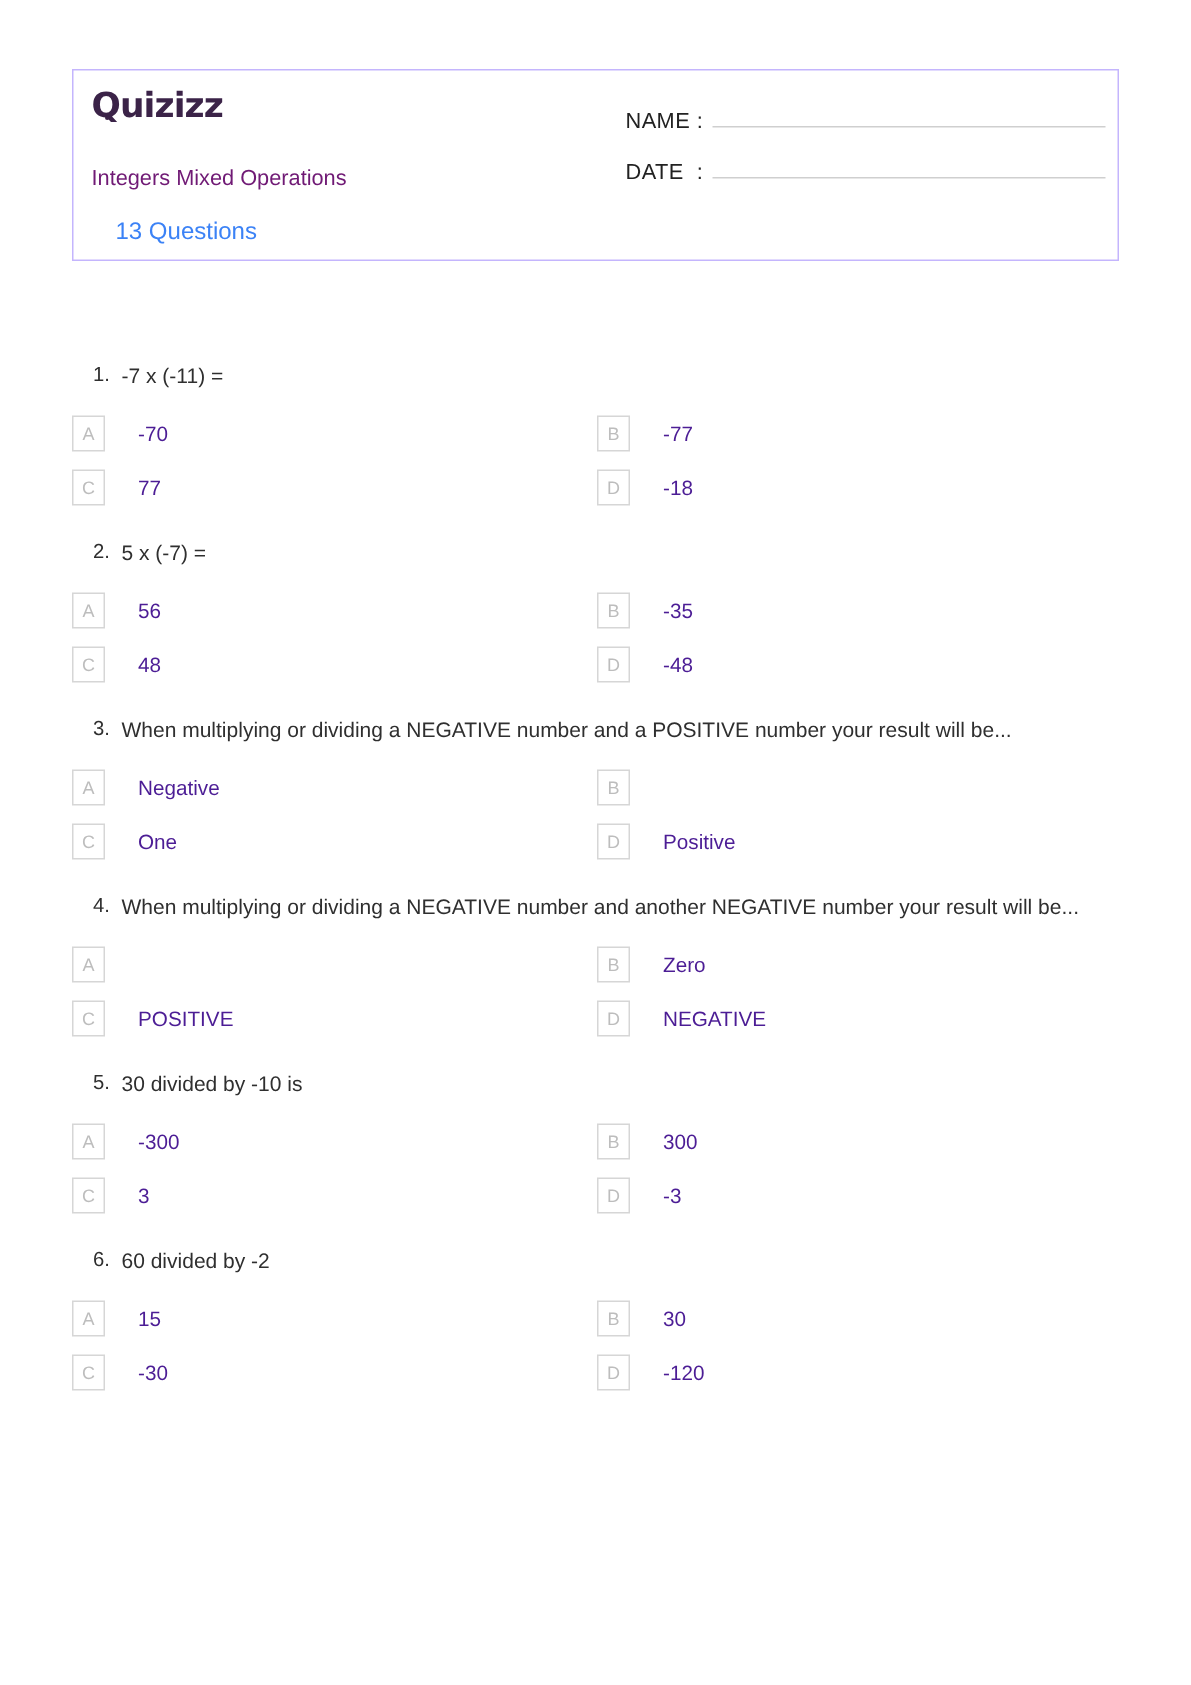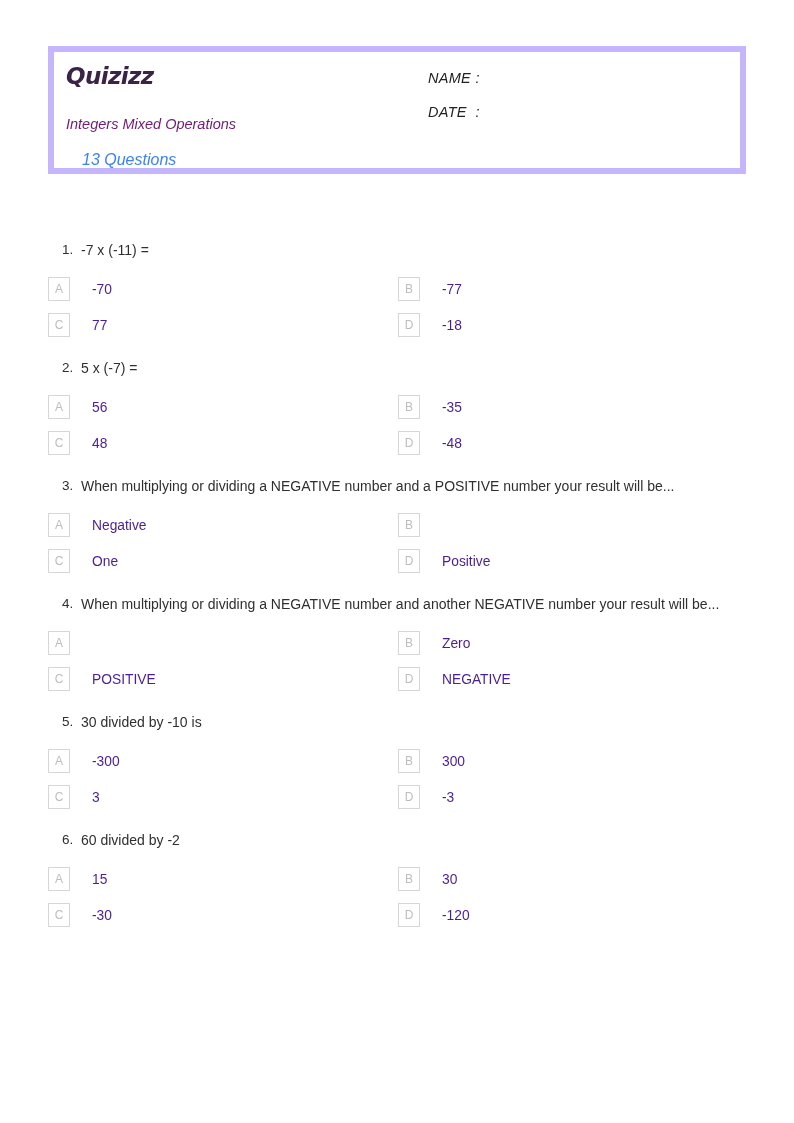--- a/index.html
+++ b/index.html
@@ -18,23 +18,22 @@
   }
 
   
   .header-card {
     position: absolute;
     left: 48px;
     top: 46px;
     width: 698px;
     height: 128px;
     box-sizing: border-box;
-    border: 6px solid #c4b5fd;
+    border: 1px solid #c4b5fd;
     background: #ffffff;
-    font-style: italic;
   }
   .brand-block {
     position: absolute;
     left: 12px;
     top: 10px;
     width: 330px;
   }
   .logo {
     font-family: "DejaVu Sans", sans-serif;
     font-size: 23px;
@@ -74,21 +73,20 @@
   .fields {
     position: absolute;
     left: 368px;
     top: 18px;
     width: 320px;
   }
   .field-row {
     display: flex;
     align-items: baseline;
     height: 34px;
-    flex-direction: column;
   }
   .field-label {
     font-size: 14.5px;
     color: #222222;
     white-space: pre;
     letter-spacing: 0.3px;
   }
   .field-line {
     flex: 1;
     margin-left: 6px;

